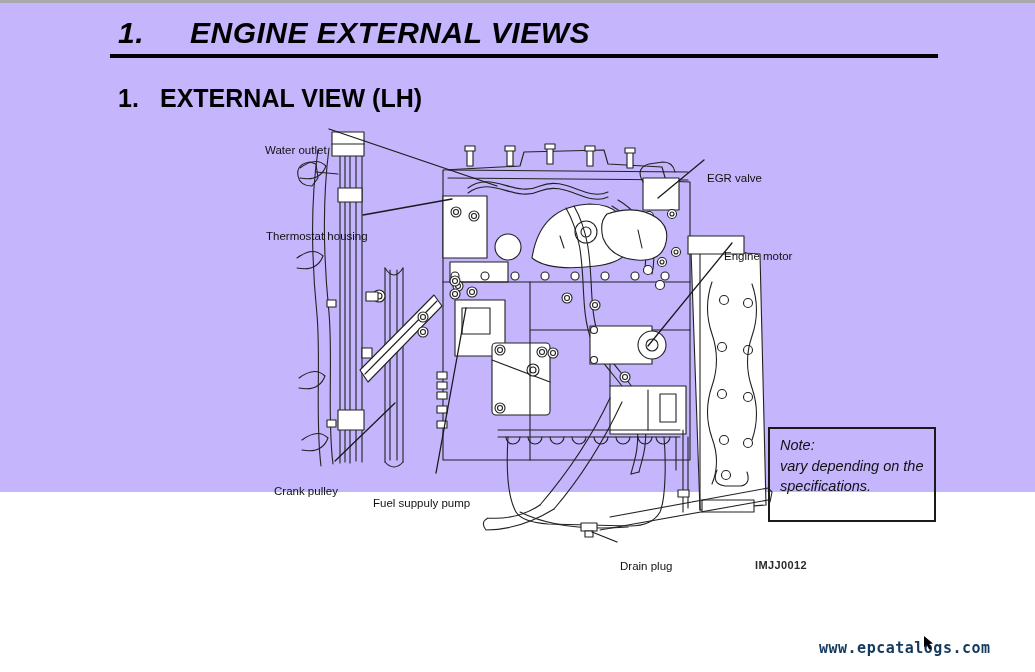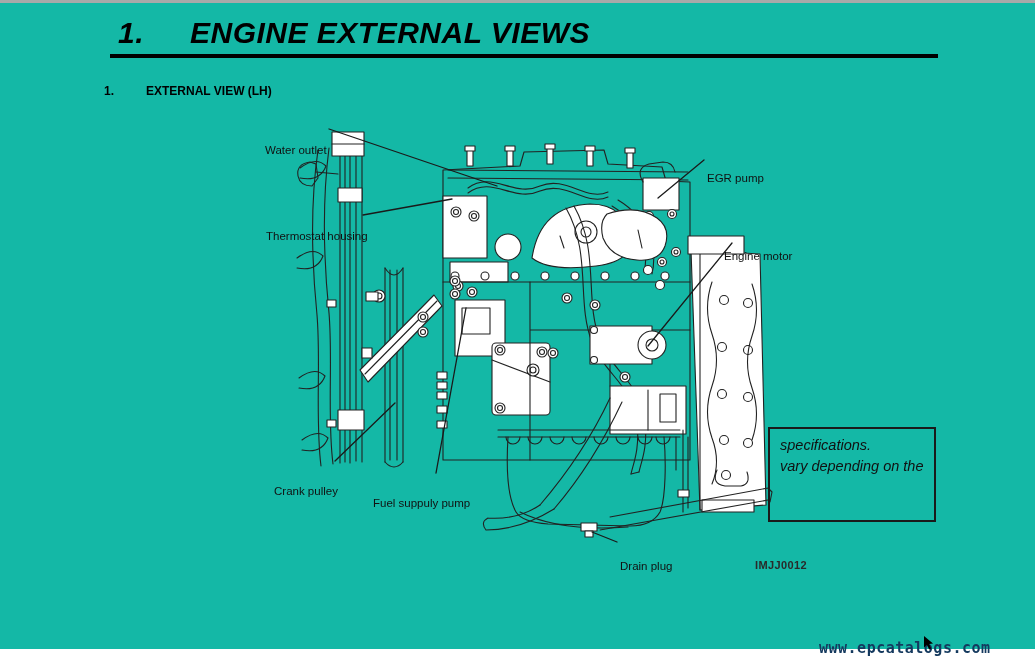--- a/index.html
+++ b/index.html
@@ -1,27 +1,27 @@
 <!DOCTYPE html>
 <html><head>
 <meta charset="utf-8">
 <style>
   * { margin:0; padding:0; box-sizing:border-box; }
   html,body { width:1035px; height:672px; background:#ffffff; overflow:hidden;
               font-family:"Liberation Sans", sans-serif; }
-  .page { position:relative; width:1035px; height:649px; background:#14b8a6; }
+  .page { position:relative; width:1035px; height:492px; background:#c4b5fd; }
 
   .scan-edge { position:absolute; left:0; top:0; width:1035px; height:3px; background:#a9a9a9; }
 
   .h1 { position:absolute; left:118px; top:16px; font-size:30px; font-weight:bold;
         font-style:italic; color:#000; letter-spacing:0.5px; white-space:nowrap; }
   .h1 .num { display:inline-block; width:72px; }
   .h1-rule { position:absolute; left:110px; top:54px; width:828px; height:4px; background:#000; }
 
-  .h2 { position:absolute; left:104px; top:84px; font-size:12px; font-weight:bold;
+  .h2 { position:absolute; left:118px; top:84px; font-size:25px; font-weight:bold;
         color:#000; white-space:nowrap; }
   .h2 .num { display:inline-block; width:42px; }
 
   .part-label { position:absolute; font-size:11.5px; color:#111; white-space:nowrap;margin-top:22px; }
 
   .diagram-svg { position:absolute; left:0; top:0; width:1035px; height:672px; }
 
   .note-box { position:absolute; left:768px; top:427px; width:168px; height:95px;
               border:2px solid #1a1a1a; padding:6px 10px 4px 10px;
               font-style:italic; font-size:14.5px; line-height:20.5px; color:#111; }
@@ -240,29 +240,30 @@
       <path d="M704,160 L658,198"></path>
       <path d="M732,243 L648,346"></path>
       <path d="M335,461 L395,403"></path>
       <path d="M436,473 L466,308"></path>
       <path d="M617,542 L592,532"></path>
     </g>
   </svg>
 
   <div class="part-label" style="left:265px; top:122px;">Water outlet</div>
   <div class="part-label" style="left:266px; top:208px;">Thermostat housing</div>
-  <div class="part-label" style="left:707px; top:150px;">EGR pump</div>
+  <div class="part-label" style="left:707px; top:150px;">EGR valve</div>
   <div class="part-label" style="left:724px; top:228px;">Engine motor</div>
   <div class="part-label" style="left:274px; top:463px;text-align:right;">Crank pulley</div>
   <div class="part-label" style="left:373px; top:475px;">Fuel suppuly pump</div>
   <div class="part-label" style="left:620px; top:538px;">Drain plug</div>
 
   <div class="note-box">
+    <div>Note:</div>
+    <div>vary depending on the</div>
     <div>specifications.</div>
-    <div>vary depending on the</div>
   </div>
 
   <div class="figure-code">IMJJ0012</div>
 
   <a class="watermark" href="#" style="color:#14395e;">www.epcatalogs.com</a>
 
   <svg class="cursor" width="12" height="15" viewBox="0 0 12 15">
     <polygon points="1,0 1,11.5 4,8.8 6.1,13.4 8.2,12.4 6.1,7.9 10,7.5" fill="#000"></polygon>
   </svg>
 

